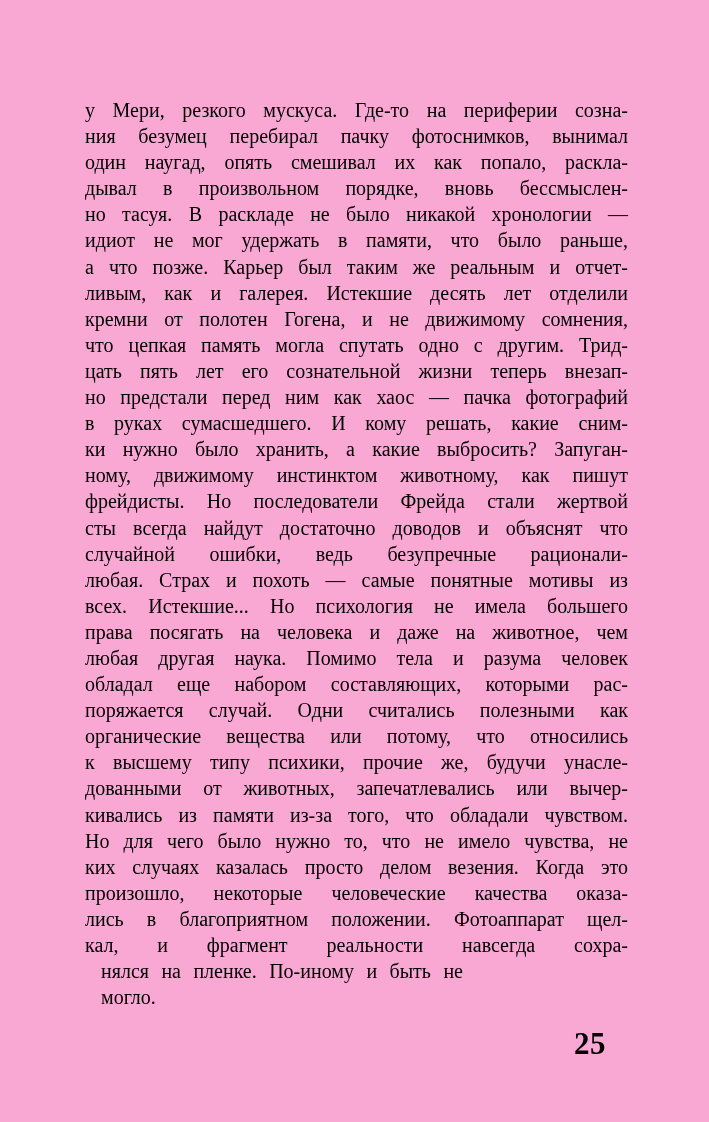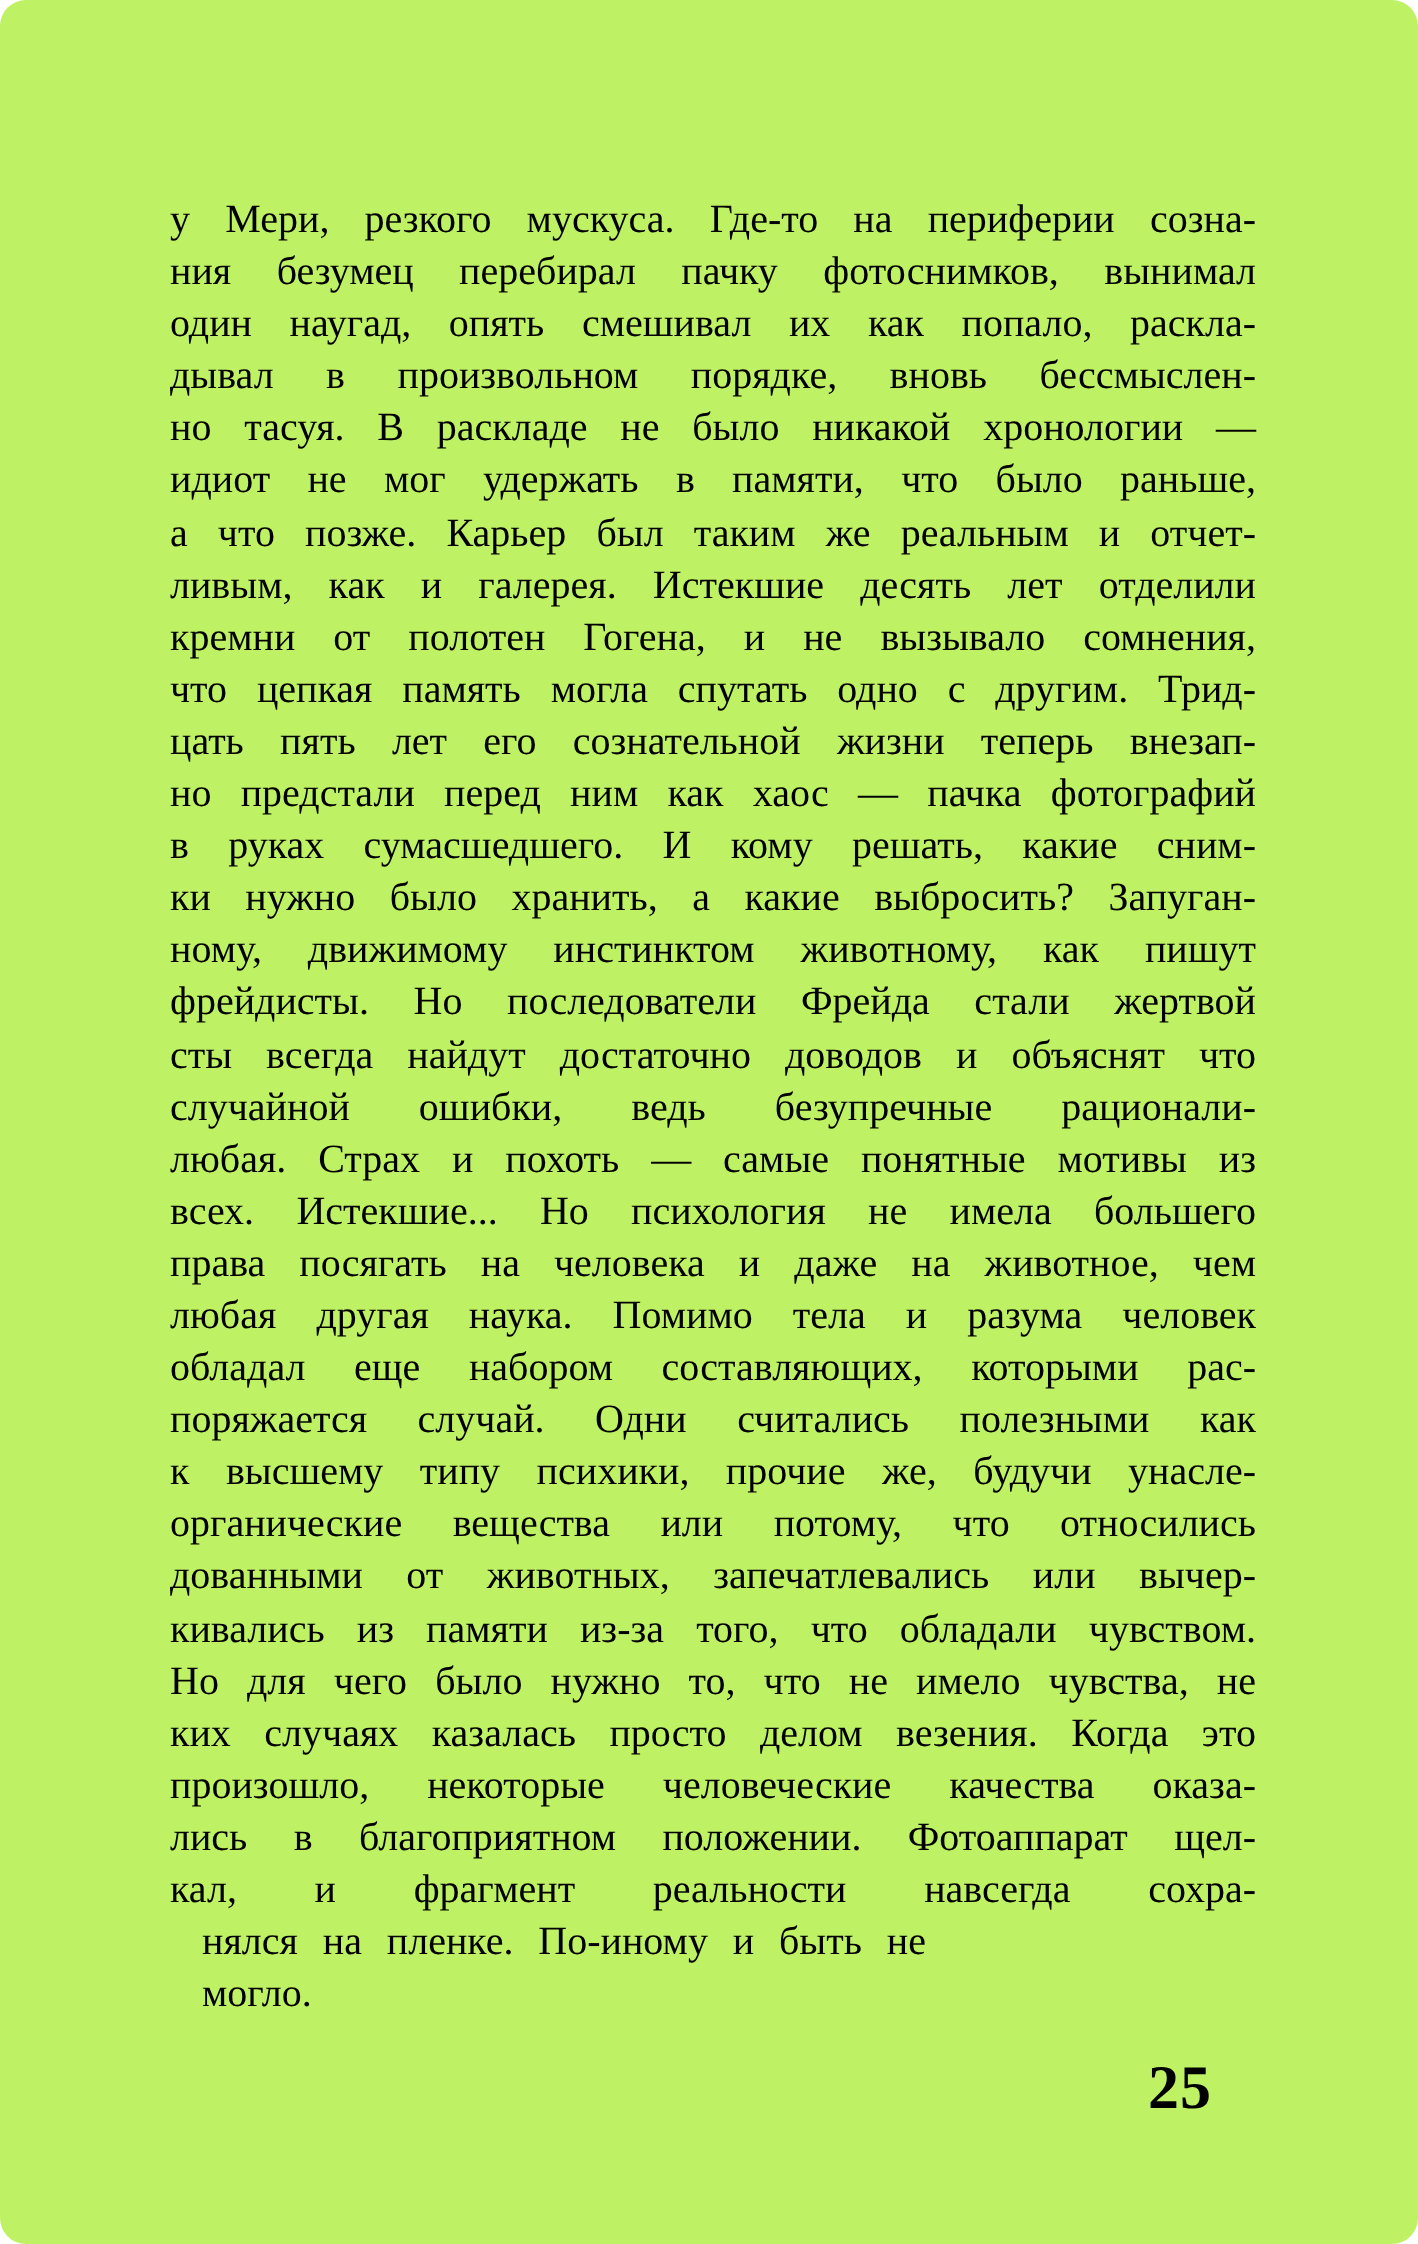--- a/index.html
+++ b/index.html
@@ -10,22 +10,21 @@
     width: 709px;
     height: 1122px;
     background: #ffffff;
     position: relative;
     overflow: hidden;
     font-family: "Liberation Serif", serif;
   }
   .book-page {
     position: absolute;
     inset: 0;
-    background: #bef264;
-    border-radius: 13px;
+    background: #f9a8d4;
   }
   .text-block {
     position: absolute;
     left: 85px;
     top: 97px;
     width: 543px;
     color: #000000;
     font-size: 20px;
   }
   .line {
@@ -61,38 +60,38 @@
 <div class="book-page">
   <div class="text-block">
       <div class="line">у Мери, резкого мускуса. Где-то на периферии созна-</div>
       <div class="line">ния безумец перебирал пачку фотоснимков, вынимал</div>
       <div class="line">один наугад, опять смешивал их как попало, раскла-</div>
       <div class="line">дывал в произвольном порядке, вновь бессмыслен-</div>
       <div class="line">но тасуя. В раскладе не было никакой хронологии —</div>
       <div class="line">идиот не мог удержать в памяти, что было раньше,</div>
       <div class="line">а что позже. Карьер был таким же реальным и отчет-</div>
       <div class="line">ливым, как и галерея. Истекшие десять лет отделили</div>
-      <div class="line">кремни от полотен Гогена, и не вызывало сомнения,</div>
+      <div class="line">кремни от полотен Гогена, и не движимому сомнения,</div>
       <div class="line">что цепкая память могла спутать одно с другим. Трид-</div>
       <div class="line">цать пять лет его сознательной жизни теперь внезап-</div>
       <div class="line">но предстали перед ним как хаос — пачка фотографий</div>
       <div class="line">в руках сумасшедшего. И кому решать, какие сним-</div>
       <div class="line">ки нужно было хранить, а какие выбросить? Запуган-</div>
       <div class="line">ному, движимому инстинктом животному, как пишут</div>
       <div class="line">фрейдисты. Но последователи Фрейда стали жертвой</div>
       <div class="line">сты всегда найдут достаточно доводов и объяснят что</div>
       <div class="line">случайной ошибки, ведь безупречные рационали-</div>
       <div class="line">любая. Страх и похоть — самые понятные мотивы из</div>
       <div class="line">всех. Истекшие... Но психология не имела большего</div>
       <div class="line">права посягать на человека и даже на животное, чем</div>
       <div class="line">любая другая наука. Помимо тела и разума человек</div>
       <div class="line">обладал еще набором составляющих, которыми рас-</div>
       <div class="line">поряжается случай. Одни считались полезными как</div>
+      <div class="line">органические вещества или потому, что относились</div>
       <div class="line">к высшему типу психики, прочие же, будучи унасле-</div>
-      <div class="line">органические вещества или потому, что относились</div>
       <div class="line">дованными от животных, запечатлевались или вычер-</div>
       <div class="line">кивались из памяти из-за того, что обладали чувством.</div>
       <div class="line">Но для чего было нужно то, что не имело чувства, не</div>
       <div class="line">ких случаях казалась просто делом везения. Когда это</div>
       <div class="line">произошло, некоторые человеческие качества оказа-</div>
       <div class="line">лись в благоприятном положении. Фотоаппарат щел-</div>
       <div class="line">кал, и фрагмент реальности навсегда сохра-</div>
       <div class="line">нялся на пленке. По-иному и быть не могло.</div>
     </div>
   <div class="page-number">25</div>

